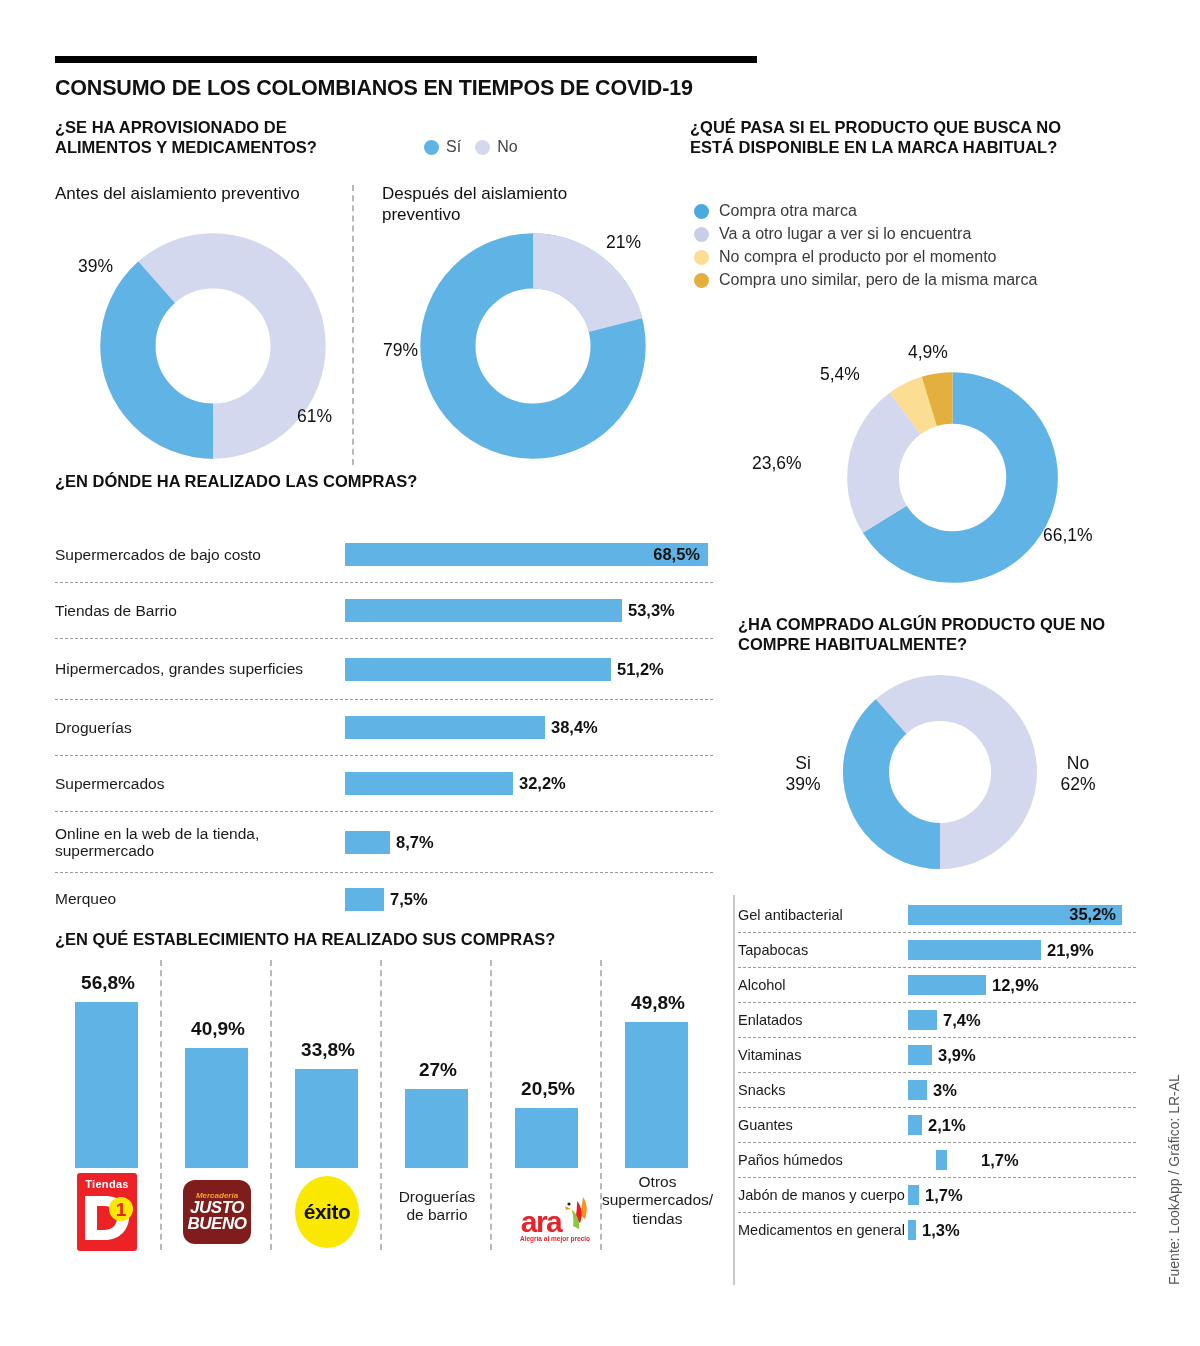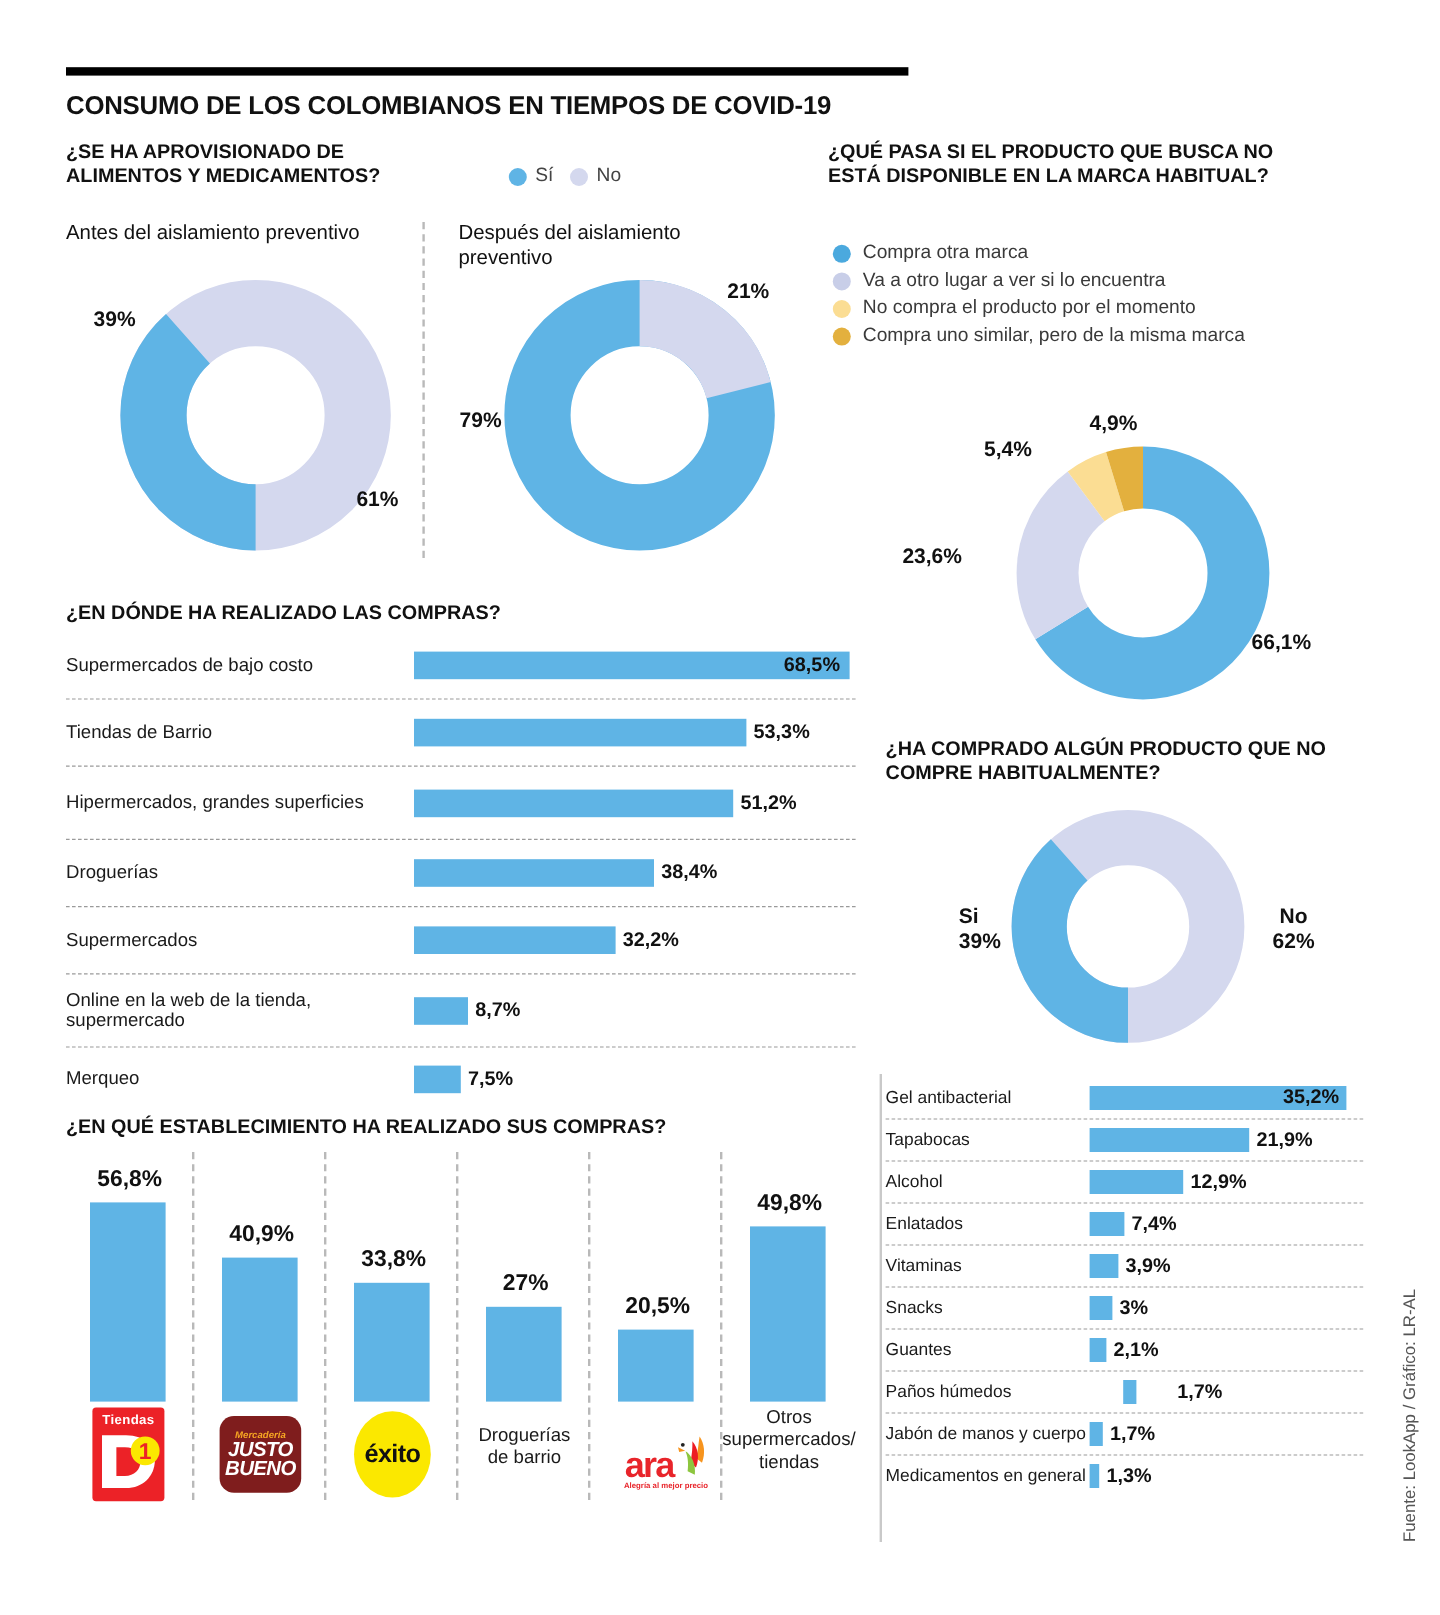--- a/index.html
+++ b/index.html
@@ -22,21 +22,21 @@
   .legend-inline{position:absolute;display:flex;align-items:center;gap:14px;}
   .legend-inline .it{display:flex;align-items:center;gap:7px;}
   .dot{width:15px;height:15px;border-radius:50%;display:inline-block;}
   .lg-txt{font-size:16px;color:#444;}
 
   
   .vdash{position:absolute;border-left:2px dashed #b9b9b9;}
 
   
   .sub-label{position:absolute;font-size:17px;line-height:1.25;color:#111;}
-  .pct{position:absolute;font-size:17.5px;font-weight:bold;color:#111;white-space:nowrap;}
+  .pct{position:absolute;font-size:17.5px;font-weight:normal;color:#111;white-space:nowrap;}
 
   
   .legend-list{position:absolute;}
   .legend-list .row{display:flex;align-items:center;gap:10px;margin-bottom:5px;}
   .legend-list .row span.t{font-size:16px;color:#3a3a3a;}
 
   
   .hbar-wrap{position:absolute;}
   .hbar-row{position:relative;display:flex;align-items:center;}
   .hbar-label{font-size:15.5px;color:#1a1a1a;line-height:1.12;}
@@ -140,21 +140,21 @@
       <circle cx="50" cy="50" r="37" fill="none" stroke="#d4d8ee" stroke-width="24" stroke-dasharray="54.86 177.62" stroke-dashoffset="-153.67"></circle>
       <circle cx="50" cy="50" r="37" fill="none" stroke="#fbdd93" stroke-width="24" stroke-dasharray="12.55 219.93" stroke-dashoffset="-208.53"></circle>
       <circle cx="50" cy="50" r="37" fill="none" stroke="#e3b03e" stroke-width="24" stroke-dasharray="11.39 221.09" stroke-dashoffset="-221.09"></circle>
     </g>
   </svg>
   <div class="pct" style="left:908px;top:342px;">4,9%</div>
   <div class="pct" style="left:820px;top:364px;">5,4%</div>
   <div class="pct" style="left:752px;top:453px;">23,6%</div>
   <div class="pct" style="left:1043px;top:525px;">66,1%</div>
 
-  <div class="sec-title" style="left:55px;top:502px;width:640px;">¿EN DÓNDE HA REALIZADO LAS COMPRAS?</div>
+  <div class="sec-title" style="left:55px;top:472px;width:640px;">¿EN DÓNDE HA REALIZADO LAS COMPRAS?</div>
 
   <div class="hbar-wrap" style="left:55px;top:527px;width:660px;">
 
     <div class="hbar-row" style="height:55px;">
       <div class="hbar-label" style="width:290px;">Supermercados de bajo costo</div>
       <div class="hbar" style="width:363px;position:relative;">
         <span class="hbar-val" style="position:absolute;right:8px;top:2px;margin:0;">68,5%</span>
       </div>
     </div>
     <div class="dashrow" style="width:658px;"></div>
@@ -268,21 +268,21 @@
 
     <div class="col-cat" style="left:545px;top:213px;width:115px;">Otros supermercados/ tiendas</div>
   </div>
 
   <div class="sec-title" style="left:738px;top:615px;width:400px;">¿HA COMPRADO ALGÚN PRODUCTO QUE NO COMPRE HABITUALMENTE?</div>
 
   <svg width="200" height="200" style="position:absolute;left:840px;top:672px;" viewBox="0 0 100 100">
     <circle cx="50" cy="50" r="37" fill="none" stroke="#d4d8ee" stroke-width="23"></circle>
     <circle cx="50" cy="50" r="37" fill="none" stroke="#5fb4e5" stroke-width="23" stroke-dasharray="90.67 142.81" stroke-dashoffset="90.67" transform="rotate(-90 50 50) scale(-1,1) translate(-100,0)"></circle>
   </svg>
-  <div class="pct" style="left:779px;top:753px;text-align:left;width:48px;margin-left:20px;">
+  <div class="pct" style="left:779px;top:753px;text-align:center;width:48px;">
     <span>Si</span><br>
     <span>39%</span>
   </div>
   <div class="pct" style="left:1054px;top:753px;text-align:center;width:48px;">
     <span>No</span><br>
     <span>62%</span>
   </div>
 
   <div class="vrule" style="left:733px;top:895px;width:2px;height:390px;"></div>
 

